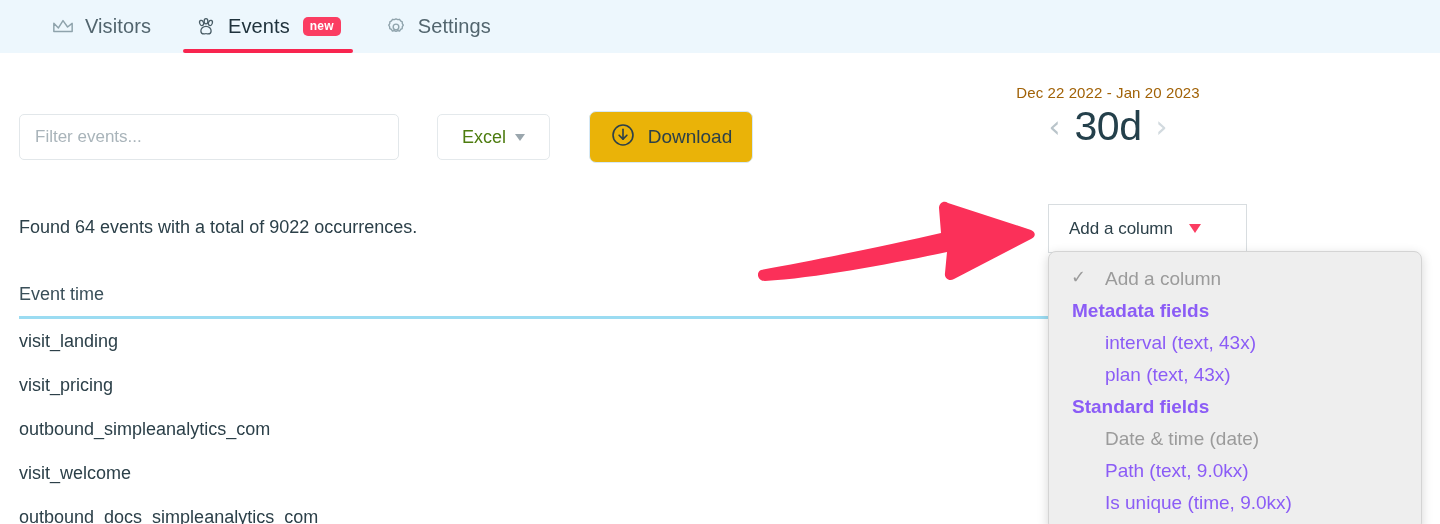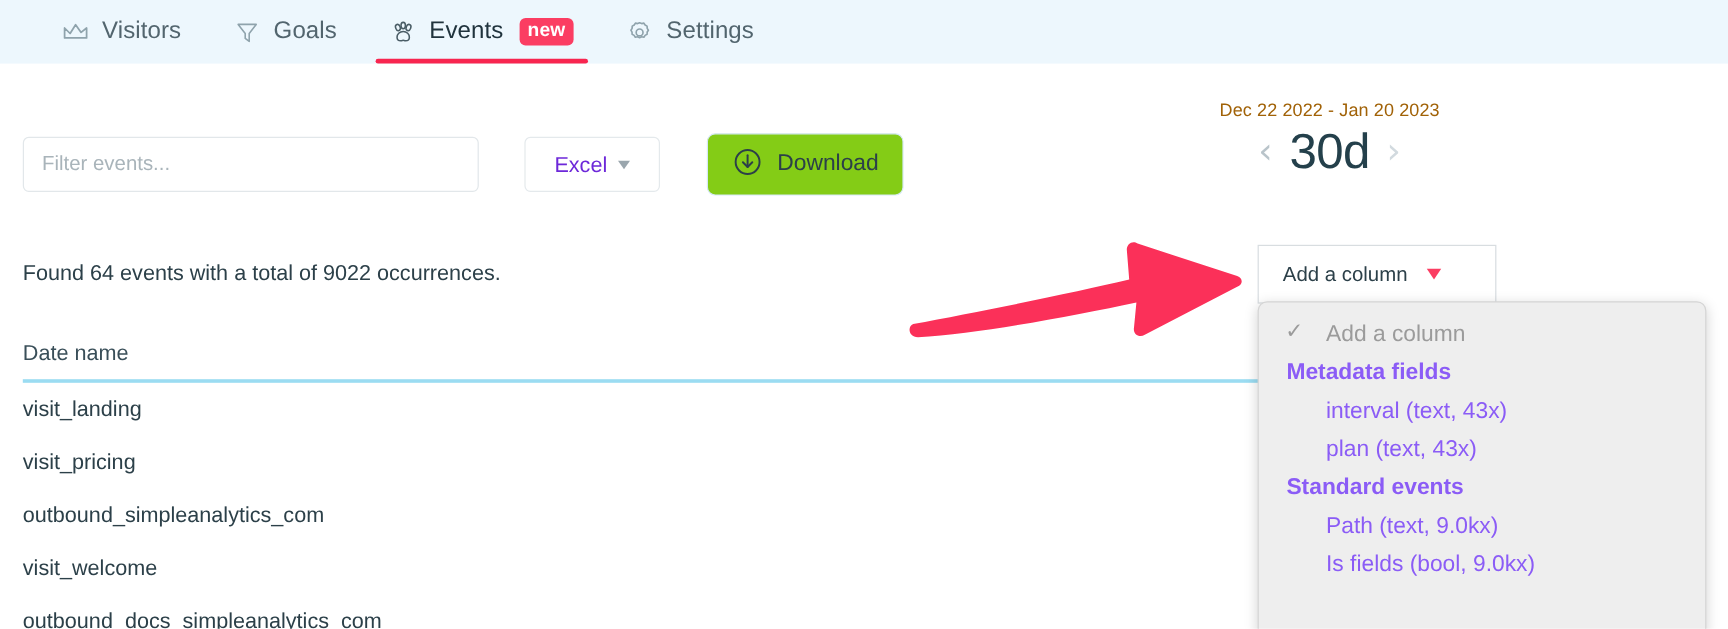--- a/index.html
+++ b/index.html
@@ -75,21 +75,21 @@
     right: 10px;
     bottom: 0;
     height: 4px;
     border-radius: 2px;
     background: #f8254f;
   }
 
   .badge-new {
     background: #fb3d62;
     color: #ffffff;
-    font-size: 16px;
+    font-size: 12px;
     font-weight: bold;
     border-radius: 5px;
     padding: 3px 7px 4px 7px;
     letter-spacing: .2px;
     line-height: 1;
     margin-left: 2px;
   }
 
   
   .filter-input {
@@ -117,35 +117,35 @@
     height: 46px;
     border: 1px solid #e4e9ec;
     border-radius: 5px;
     background: #ffffff;
     display: flex;
     align-items: center;
     justify-content: center;
     gap: 9px;
     cursor: pointer;
   }
-  .excel-select .sel-label { font-size: 18px; color: #6d28d9; }
+  .excel-select .sel-label { font-size: 18px; color: #4d7c0f; }
   .caret-grey {
     width: 0; height: 0;
     border-left: 5px solid transparent;
     border-right: 5px solid transparent;
     border-top: 7px solid #9aa6ad;
   }
 
   .download-btn {
     position: absolute;
     left: 589px;
     top: 111px;
     width: 164px;
     height: 52px;
-    background: #84cc16;
+    background: #eab308;
     border: 1px solid #d6e9f6;
     border-radius: 7px;
     display: flex;
     align-items: center;
     justify-content: center;
     gap: 12px;
     cursor: pointer;
   }
   .download-btn .dl-label { font-size: 19px; color: #2c4049; }
 
@@ -306,28 +306,20 @@
 
       <div class="nav-item">
         <span class="nav-icon">
           <svg width="22" height="22" viewBox="0 0 24 24" fill="none" stroke="currentColor" stroke-width="1.6" stroke-linecap="round" stroke-linejoin="round">
             <path d="M2 17 L2 8 L7 13 L12 5 L17 12 L22 8 L22 17 Z"></path>
           </svg>
         </span>
         <span class="nav-label">Visitors</span>
       </div>
 
-      <div class="nav-item">
-        <span class="nav-icon">
-          <svg width="20" height="22" viewBox="0 0 24 24" fill="none" stroke="currentColor" stroke-width="1.6" stroke-linecap="round" stroke-linejoin="round">
-            <path d="M3 4 H21 L14 13 V21 L10 18 V13 Z"></path>
-          </svg>
-        </span>
-        <span class="nav-label">Goals</span>
-      </div>
 
       <div class="nav-item active">
         <span class="nav-icon">
           <svg width="24" height="24" viewBox="0 0 24 24" fill="none" stroke="currentColor" stroke-width="1.4">
             <ellipse cx="7.2" cy="7.6" rx="2.1" ry="2.9" transform="rotate(-20 7.2 7.6)"></ellipse>
             <ellipse cx="12" cy="5.8" rx="2" ry="2.9"></ellipse>
             <ellipse cx="16.8" cy="7.6" rx="2.1" ry="2.9" transform="rotate(20 16.8 7.6)"></ellipse>
             <path d="M12 11.2c-3.4 0-5.6 2.6-5.6 5.1 0 2 1.6 3.3 3.4 3.3 1 0 1.6-.4 2.2-.4s1.2.4 2.2.4c1.8 0 3.4-1.3 3.4-3.3 0-2.5-2.2-5.1-5.6-5.1z"></path>
           </svg>
         </span>
@@ -372,21 +364,21 @@
     <div class="date-picker">
       <span class="chev prev">‹</span>
       <span class="range-value">30d</span>
       <span class="chev next">›</span>
     </div>
   </div>
 
   <div class="summary">Found 64 events with a total of 9022 occurrences.</div>
 
   <div class="table">
-    <div class="th">Date name</div>
+    <div class="th">Event time</div>
     <div class="th-rule"></div>
     <div class="trow">
         <span>visit_landing</span>
       </div>
     <div class="trow">
         <span>visit_pricing</span>
       </div>
     <div class="trow">
         <span>outbound_simpleanalytics_com</span>
       </div>
@@ -411,27 +403,30 @@
     <div class="dd-item group">
       <span>Metadata fields</span>
     </div>
     <div class="dd-item">
       <span>interval (text, 43x)</span>
     </div>
     <div class="dd-item">
       <span>plan (text, 43x)</span>
     </div>
     <div class="dd-item group">
-      <span>Standard events</span>
+      <span>Standard fields</span>
+    </div>
+    <div class="dd-item dim">
+      <span>Date &amp; time (date)</span>
     </div>
     <div class="dd-item">
       <span>Path (text, 9.0kx)</span>
     </div>
     <div class="dd-item">
-      <span>Is fields (bool, 9.0kx)</span>
+      <span>Is unique (time, 9.0kx)</span>
     </div>
     <div class="dd-item">
       
     </div>
   </div>
 
   <div class="arrow-annotation">
     <svg width="290" height="100" viewBox="0 0 290 100">
       <path d="M6 84 C 60 74, 140 58, 186 47 L 184 22 C 184 17, 189 14, 193 17 L 276 44 C 281 46, 281 51, 276 53 L 199 93 C 194 96, 189 92, 190 87 L 192 66 C 140 77, 62 92, 10 95 C 2 95, 1 86, 6 84 Z" fill="#FB3059"></path>
     </svg>

